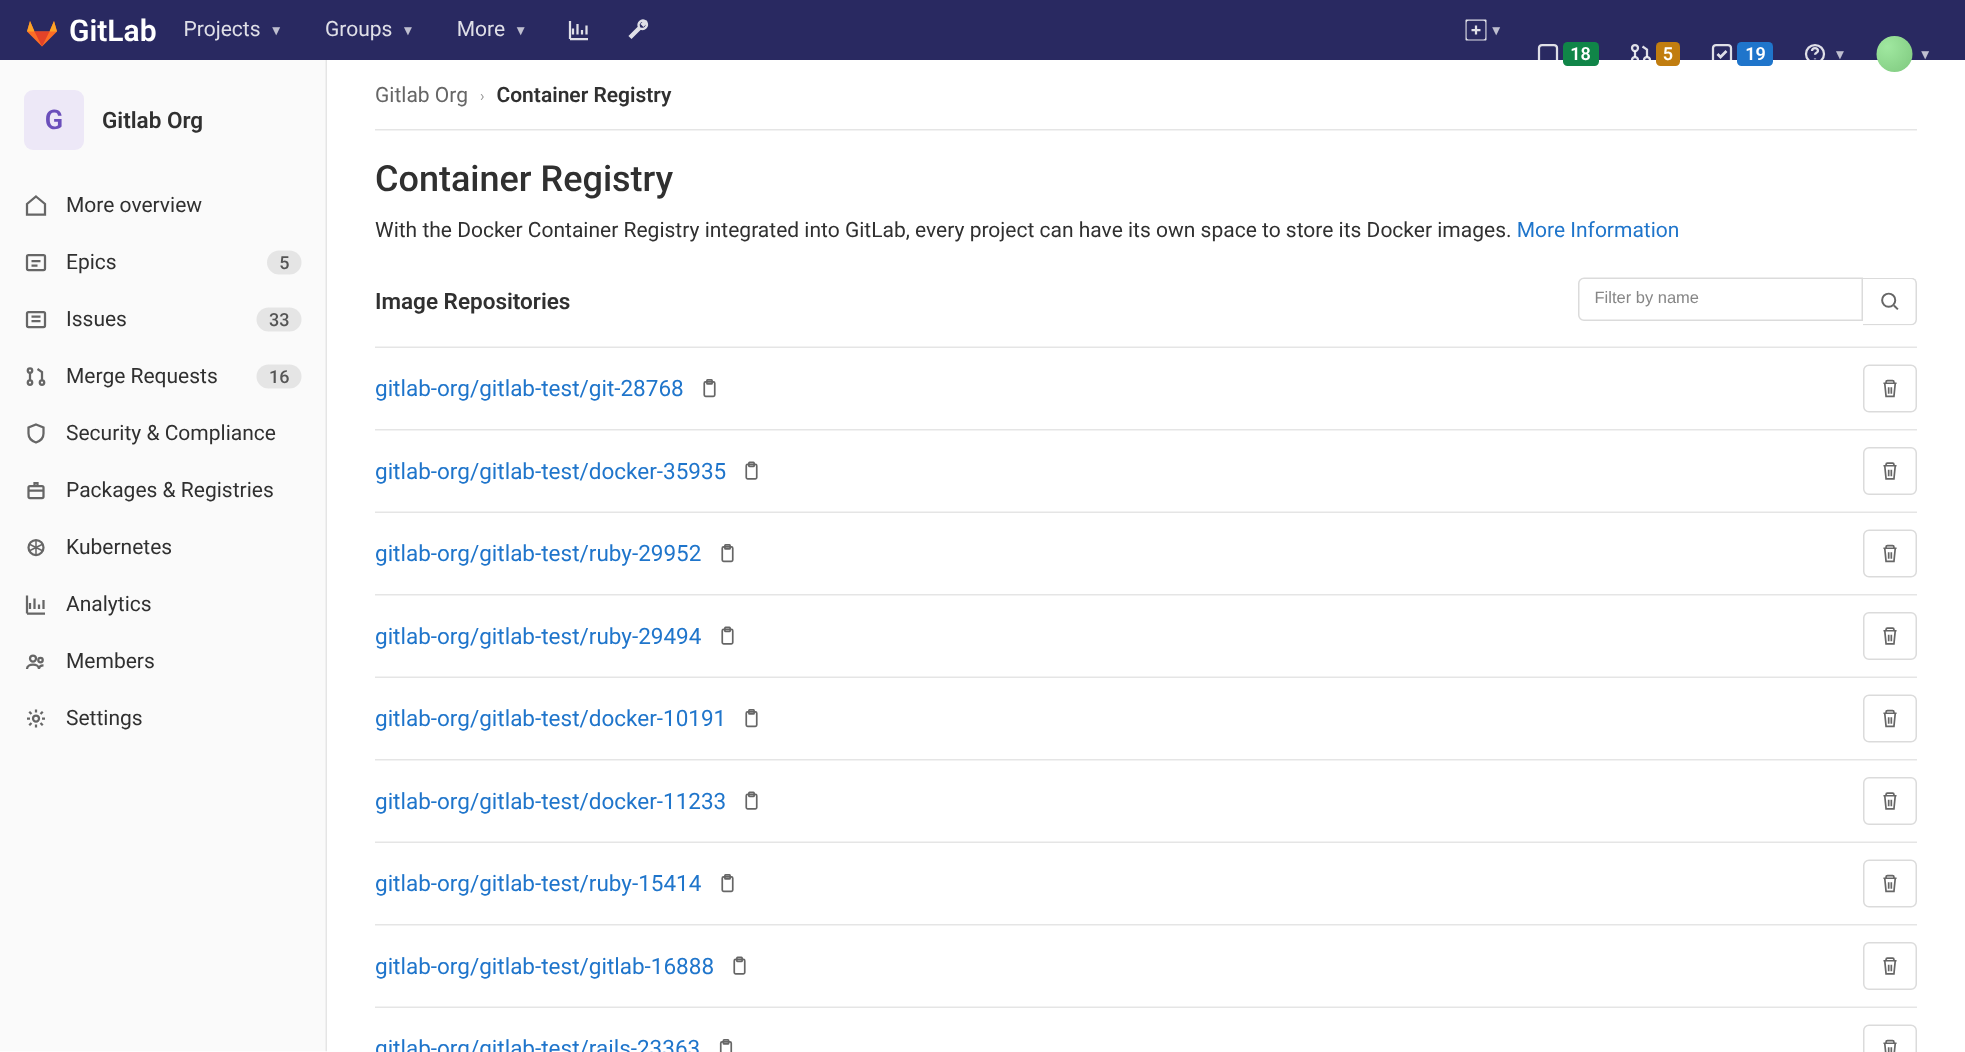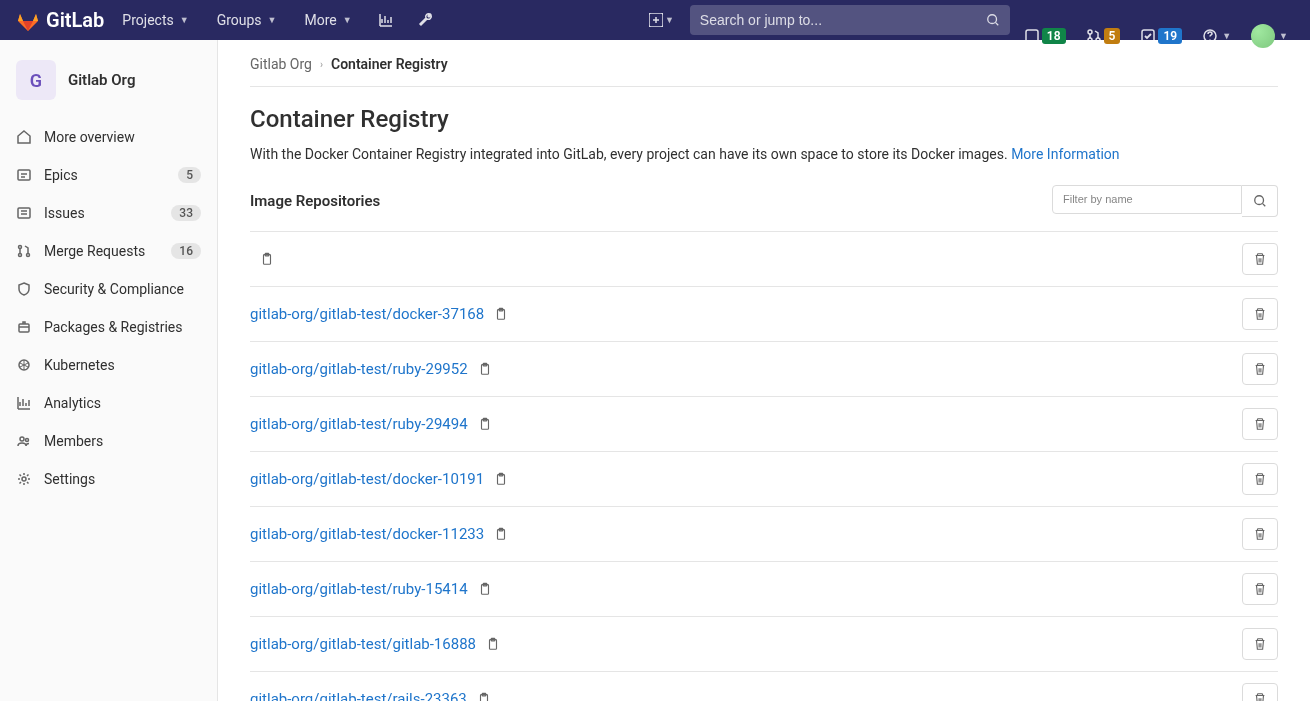--- a/index.html
+++ b/index.html
@@ -95,27 +95,20 @@
       </svg>
   </div>
   <div class="spacer"></div>
   <div class="nav-icon">
     <svg width="14" height="14" viewBox="0 0 14 14">
         <rect x="0" y="0" width="14" height="14" rx="2" fill="none" stroke="rgba(255,255,255,0.85)" stroke-width="1.5"></rect>
         <path stroke="rgba(255,255,255,0.85)" stroke-width="1.5" d="M7 4v6M4 7h6"></path>
       </svg>
     <span class="caret">▼</span>
   </div>
-  <div class="search">
-    <input type="text" placeholder="Search or jump to..." style="">
-    <svg width="14" height="14" viewBox="0 0 16 16">
-        <circle cx="7" cy="7" r="5" fill="none" stroke="rgba(255,255,255,0.8)" stroke-width="1.5"></circle>
-        <path stroke="rgba(255,255,255,0.8)" stroke-width="1.5" d="M11 11l3 3"></path>
-      </svg>
-  </div>
   <div class="badge-item">
     <svg width="16" height="16" viewBox="0 0 16 16">
         <rect x="2" y="2" width="12" height="12" rx="2" fill="none" stroke="rgba(255,255,255,0.85)" stroke-width="1.5"></rect>
       </svg>
     <span class="badge badge-green">18</span>
   </div>
   <div class="badge-item">
     <svg width="16" height="16" viewBox="0 0 16 16">
         <circle cx="4" cy="4" r="2" fill="none" stroke="rgba(255,255,255,0.85)" stroke-width="1.5"></circle>
         <circle cx="4" cy="12" r="2" fill="none" stroke="rgba(255,255,255,0.85)" stroke-width="1.5"></circle>
@@ -268,35 +261,36 @@
           <svg width="14" height="14" viewBox="0 0 16 16">
               <circle cx="7" cy="7" r="5" fill="none" stroke="#666" stroke-width="1.5"></circle>
               <path stroke="#666" stroke-width="1.5" d="M11 11l3 3"></path>
             </svg>
         </button>
       </div>
     </div>
 
     <div class="repo-list" id="repo-list">
         <div class="repo-row">
-          <span class="copy-icon">
-            <svg width="14" height="14" viewBox="0 0 16 16">
-              <rect x="4" y="3" width="8" height="11" rx="1" fill="none" stroke="#666" stroke-width="1.3"></rect>
-              <rect x="6" y="1.5" width="4" height="3" rx="0.5" fill="none" stroke="#666" stroke-width="1.3"></rect>
-            </svg>
-          </span>
-          <span class="spacer2"></span>
-          <button class="delete-btn">
-            <svg width="14" height="14" viewBox="0 0 16 16">
-              <path d="M3 4h10M5 4V3a1 1 0 011-1h4a1 1 0 011 1v1M4 4l1 10h6l1-10M7 7v5M9 7v5" fill="none" stroke="#666" stroke-width="1.3"></path>
-            </svg>
-          </button>
-        </div>
-        <div class="repo-row">
-          <a href="#">gitlab-org/gitlab-test/docker-37168</a>
+          <a href="#">gitlab-org/gitlab-test/git-28768</a>
+          <span class="copy-icon">
+            <svg width="14" height="14" viewBox="0 0 16 16">
+              <rect x="4" y="3" width="8" height="11" rx="1" fill="none" stroke="#666" stroke-width="1.3"></rect>
+              <rect x="6" y="1.5" width="4" height="3" rx="0.5" fill="none" stroke="#666" stroke-width="1.3"></rect>
+            </svg>
+          </span>
+          <span class="spacer2"></span>
+          <button class="delete-btn">
+            <svg width="14" height="14" viewBox="0 0 16 16">
+              <path d="M3 4h10M5 4V3a1 1 0 011-1h4a1 1 0 011 1v1M4 4l1 10h6l1-10M7 7v5M9 7v5" fill="none" stroke="#666" stroke-width="1.3"></path>
+            </svg>
+          </button>
+        </div>
+        <div class="repo-row">
+          <a href="#">gitlab-org/gitlab-test/docker-35935</a>
           <span class="copy-icon">
             <svg width="14" height="14" viewBox="0 0 16 16">
               <rect x="4" y="3" width="8" height="11" rx="1" fill="none" stroke="#666" stroke-width="1.3"></rect>
               <rect x="6" y="1.5" width="4" height="3" rx="0.5" fill="none" stroke="#666" stroke-width="1.3"></rect>
             </svg>
           </span>
           <span class="spacer2"></span>
           <button class="delete-btn">
             <svg width="14" height="14" viewBox="0 0 16 16">
               <path d="M3 4h10M5 4V3a1 1 0 011-1h4a1 1 0 011 1v1M4 4l1 10h6l1-10M7 7v5M9 7v5" fill="none" stroke="#666" stroke-width="1.3"></path>

